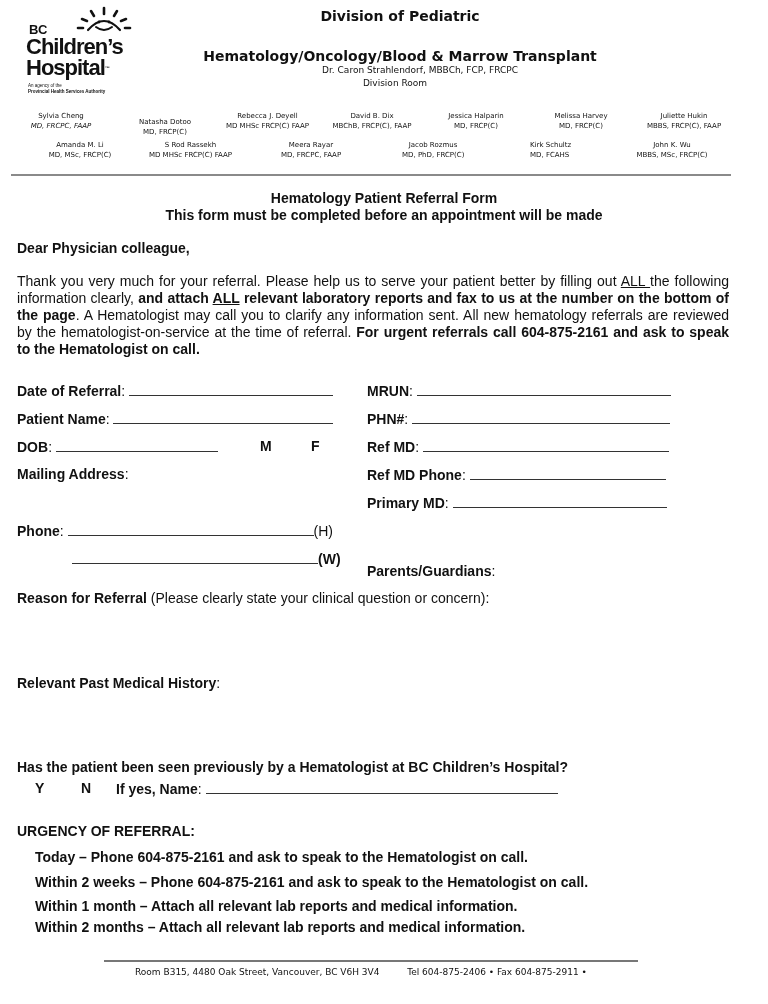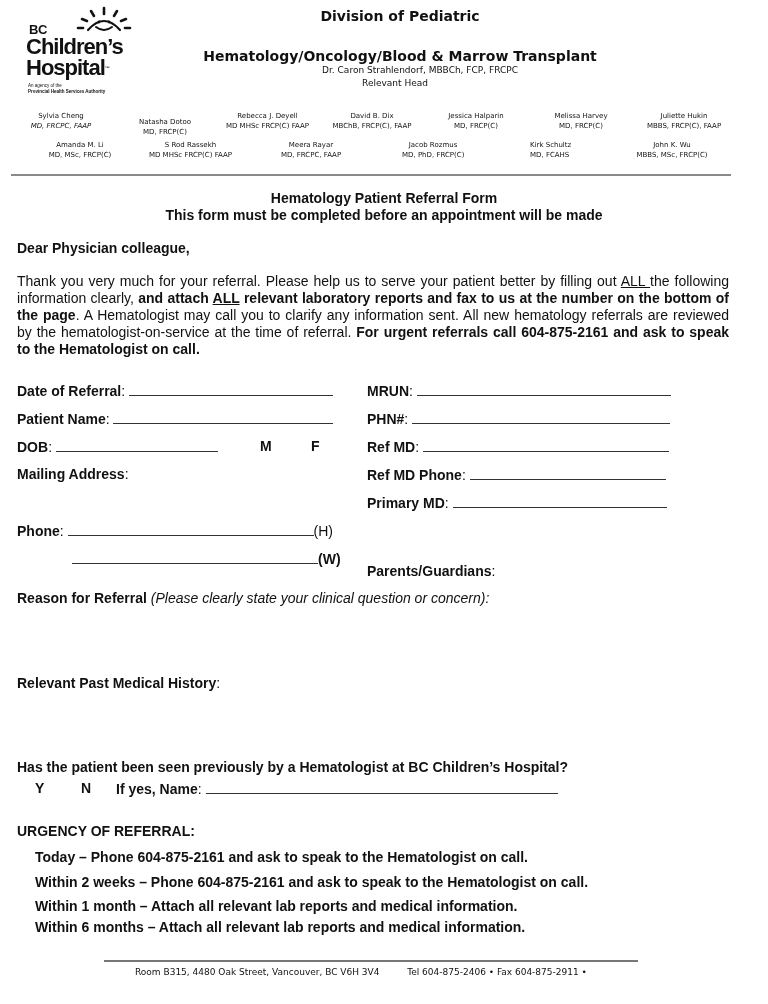--- a/index.html
+++ b/index.html
@@ -31,21 +31,21 @@
 
   .intro { left: 17px; top: 273px; width: 712px; font-size: 14px; line-height: 17px; text-align: justify; }
   .intro b { font-weight: bold; }
   .intro u { text-decoration: underline; }
 
   .field { font-size: 14px; white-space: nowrap; }
   .field .lbl { font-weight: bold; }
   .field .line { display: inline-block; border-bottom: 1.5px solid #333; height: 14px; vertical-align: baseline; }
 
   .sec-label { left: 17px; font-size: 14px; font-weight: bold; }
-  .sec-label .hint { font-weight: normal; font-style: italic; }
+  .sec-label .hint { font-weight: normal; }
 
   .urg { left: 35px; font-size: 14px; font-weight: bold; }
 
   .rule-foot { left: 104px; top: 960px; width: 534px; height: 2px; background: #777; }
   .footer { left: 110px; top: 967px; font-size: 9px; white-space: nowrap; margin-left: 25px; }
 </style>
 </head>
 <body>
 
 <div class="abs logo">
@@ -67,21 +67,21 @@
   <div class="logo-bc">BC</div>
   <div class="logo-l1">Children’s</div>
   <div class="logo-l2"><span>Hospital</span><span style="font-size:5px;vertical-align:top;">™</span></div>
   <div class="logo-tag1">An agency of the</div>
   <div class="logo-tag2">Provincial Health Services Authority</div>
 </div>
 
 <div class="abs hdr-title comic" style="top:5px;">Division of Pediatric</div>
 <div class="abs hdr-title comic" style="top:36px;margin-top:9px;">Hematology/Oncology/Blood &amp; Marrow Transplant</div>
 <div class="abs hdr-head comic" style="left:300px;width:240px;top:65px;">Dr. Caron Strahlendorf, MBBCh, FCP, FRCPC</div>
-<div class="abs hdr-head comic" style="left:300px;width:190px;top:78px;">Relevant Head</div>
+<div class="abs hdr-head comic" style="left:300px;width:190px;top:78px;">Division Room</div>
 
 <div class="abs staff comic" style="left:30px;top:111px;width:62px;">
     <div>Sylvia Cheng</div>
     <div style="font-style:italic">MD, FRCPC, FAAP</div>
   </div>
 <div class="abs staff comic" style="left:134px;top:117px;width:62px;">
     <div>Natasha Dotoo</div>
     <div>MD, FRCP(C)</div>
   </div>
 <div class="abs staff comic" style="left:225px;top:111px;width:85px;">
@@ -205,20 +205,20 @@
 <div class="abs field" style="left:81px;top:780px;"><span class="lbl">N</span></div>
 <div class="abs field" style="left:116px;top:780px;">
   <span class="lbl">If yes, Name</span><span>:</span>
   <span class="line" style="width:352px;"></span>
 </div>
 
 <div class="abs sec-label" style="top:823px;">URGENCY OF REFERRAL:</div>
 <div class="abs urg" style="top:849px;">Today – Phone 604-875-2161 and ask to speak to the Hematologist on call.</div>
 <div class="abs urg" style="top:874px;">Within 2 weeks – Phone 604-875-2161 and ask to speak to the Hematologist on call.</div>
 <div class="abs urg" style="top:898px;">Within 1 month – Attach all relevant lab reports and medical information.</div>
-<div class="abs urg" style="top:919px;">Within 6 months – Attach all relevant lab reports and medical information.</div>
+<div class="abs urg" style="top:919px;">Within 2 months – Attach all relevant lab reports and medical information.</div>
 
 <div class="abs rule-foot"></div>
 <div class="abs footer comic">
   <span>Room B315, 4480 Oak Street, Vancouver, BC  V6H 3V4</span>
   <span style="display:inline-block;width:22px;"></span>
   <span>Tel 604-875-2406 • Fax 604-875-2911 •</span>
 </div>
 
 </body></html>

